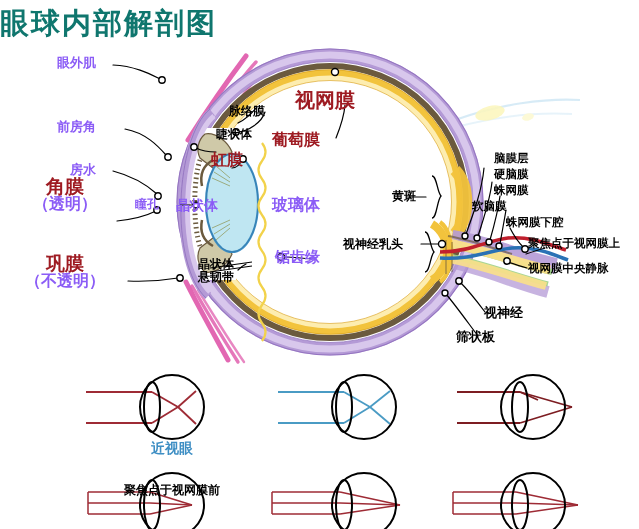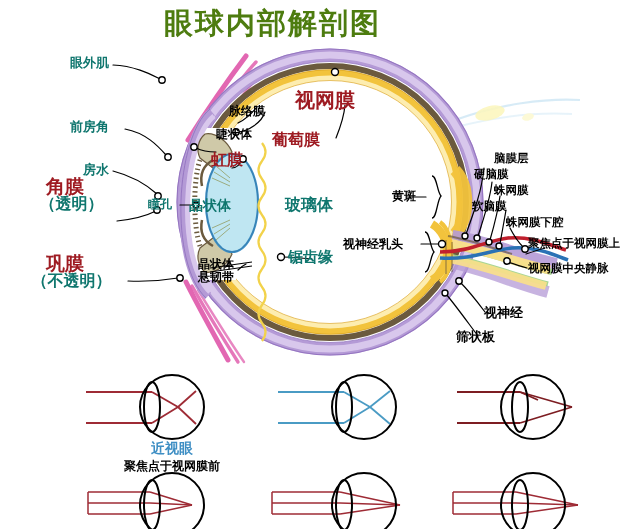--- a/index.html
+++ b/index.html
@@ -4,35 +4,35 @@
 <style>
   html,body{margin:0;padding:0;background:#ffffff;}
   body{
     width:639px;height:529px;overflow:hidden;position:relative;
     font-family:"DejaVu Sans","Liberation Sans",sans-serif;
   }
   #stage{position:absolute;left:0;top:0;width:639px;height:529px;}
   svg.layer{position:absolute;left:0;top:0;width:639px;height:529px;overflow:visible;}
 
   .lbl{position:absolute;white-space:nowrap;line-height:1.06;}
-  .lbl-blk{color:#0f766e;font-weight:bold;font-size:13px;margin-left:13px;}
+  .lbl-blk{color:#8b5cf6;font-weight:bold;font-size:13px;}
   .lbl-red{color:#9e1b22;font-weight:bold;}
   .lbl-sm{font-size:12px;font-weight:bold;color:#000;}
   .lbl-xs{font-size:11.5px;font-weight:bold;color:#000;}
 
   #title{
-    position:absolute;left:0;top:4px;width:545px;text-align:center;
-    color:#4d7c0f;font-weight:bold;font-size:29px;letter-spacing:2px;
+    position:absolute;left:0;top:4px;width:545px;text-align:left;
+    color:#0f766e;font-weight:bold;font-size:29px;letter-spacing:2px;
   }
 
   .bigred{font-size:19px;}
 
   .two-line{line-height:1.12;}
   .cap-blue{color:#3f8fc4;font-weight:bold;font-size:14px;text-align:center;}
-  .cap-sub{color:#000;font-weight:bold;font-size:12px;text-align:center;}
+  .cap-sub{color:#000;font-weight:bold;font-size:12px;text-align:center;margin-top:24px;}
   .capbox{position:absolute;width:160px;}
 </style>
 </head>
 <body>
 
 <div id="stage">
 
   <div id="title">眼球内部解剖图</div>
 
   <svg class="layer" viewBox="0 0 639 529">
@@ -212,21 +212,21 @@
 
   <div class="lbl two-line" style="left:198px;top:258px;">
     <div class="lbl-sm">晶状体</div>
     <div class="lbl-sm">悬韧带</div>
   </div>
 
   <div class="lbl lbl-sm" style="left:392px;top:190px;">黄斑</div>
   <div class="lbl lbl-sm" style="left:343px;top:238px;">视神经乳头</div>
 
   <div class="lbl lbl-xs" style="left:494px;top:152px;">脑膜层</div>
-  <div class="lbl lbl-xs" style="left:474px;top:168px;">硬脑膜</div>
+  <div class="lbl lbl-xs" style="left:494px;top:168px;">硬脑膜</div>
   <div class="lbl lbl-xs" style="left:494px;top:184px;">蛛网膜</div>
   <div class="lbl lbl-xs" style="left:472px;top:200px;">软脑膜</div>
   <div class="lbl lbl-xs" style="left:506px;top:216px;">蛛网膜下腔</div>
   <div class="lbl lbl-xs" style="left:528px;top:237px;">聚焦点于视网膜上</div>
   <div class="lbl lbl-xs" style="left:528px;top:262px;">视网膜中央静脉</div>
   <div class="lbl lbl-xs" style="left:484px;top:306px;font-size:13px;">视神经</div>
   <div class="lbl lbl-xs" style="left:456px;top:330px;font-size:13px;">筛状板</div>
 
   <svg class="layer" viewBox="0 0 639 529">
 

